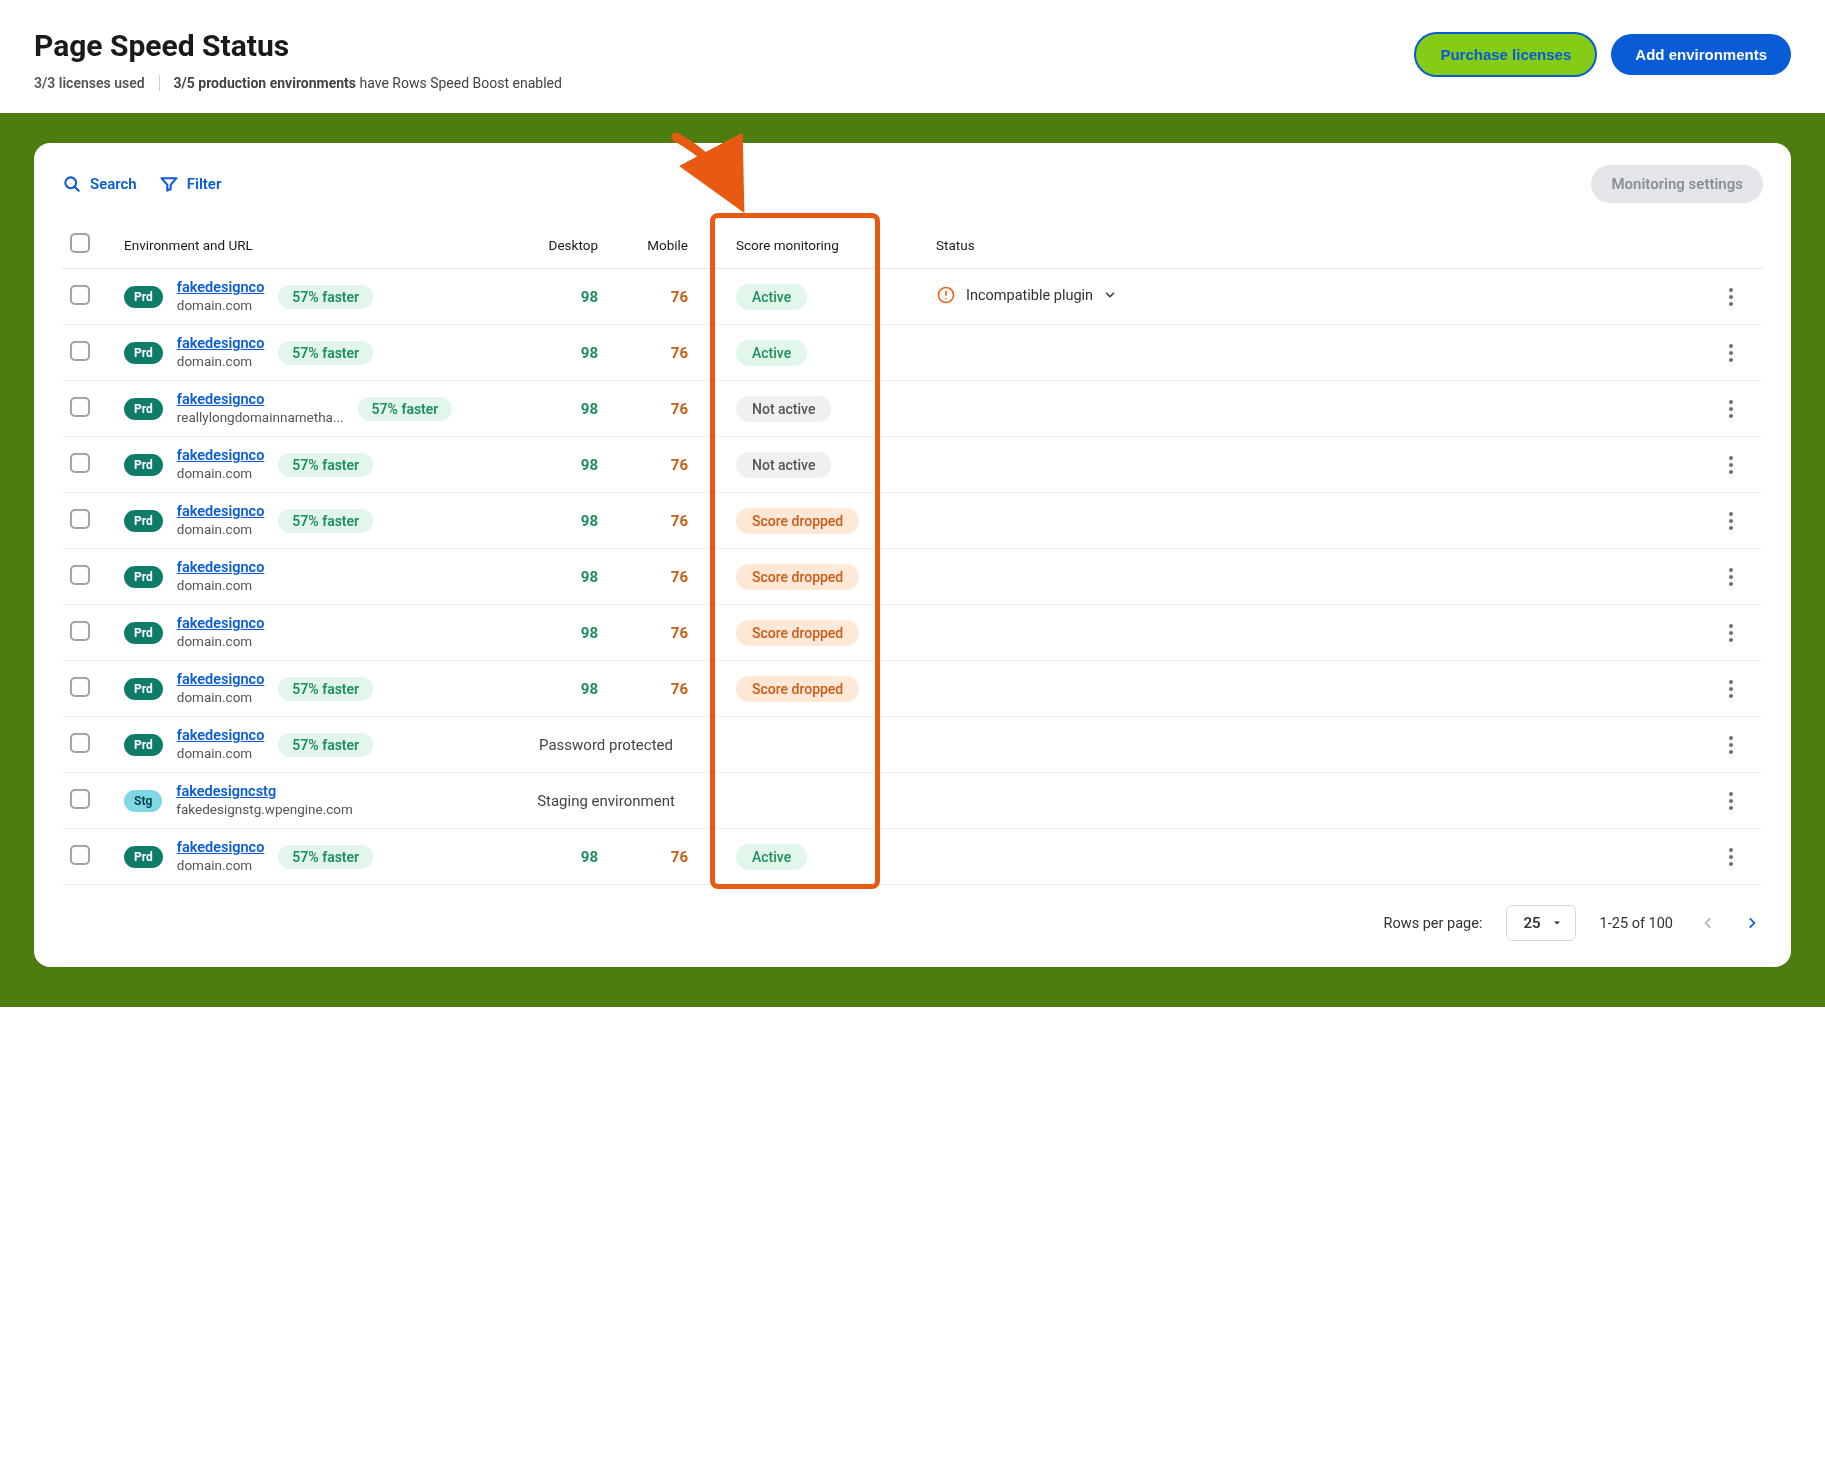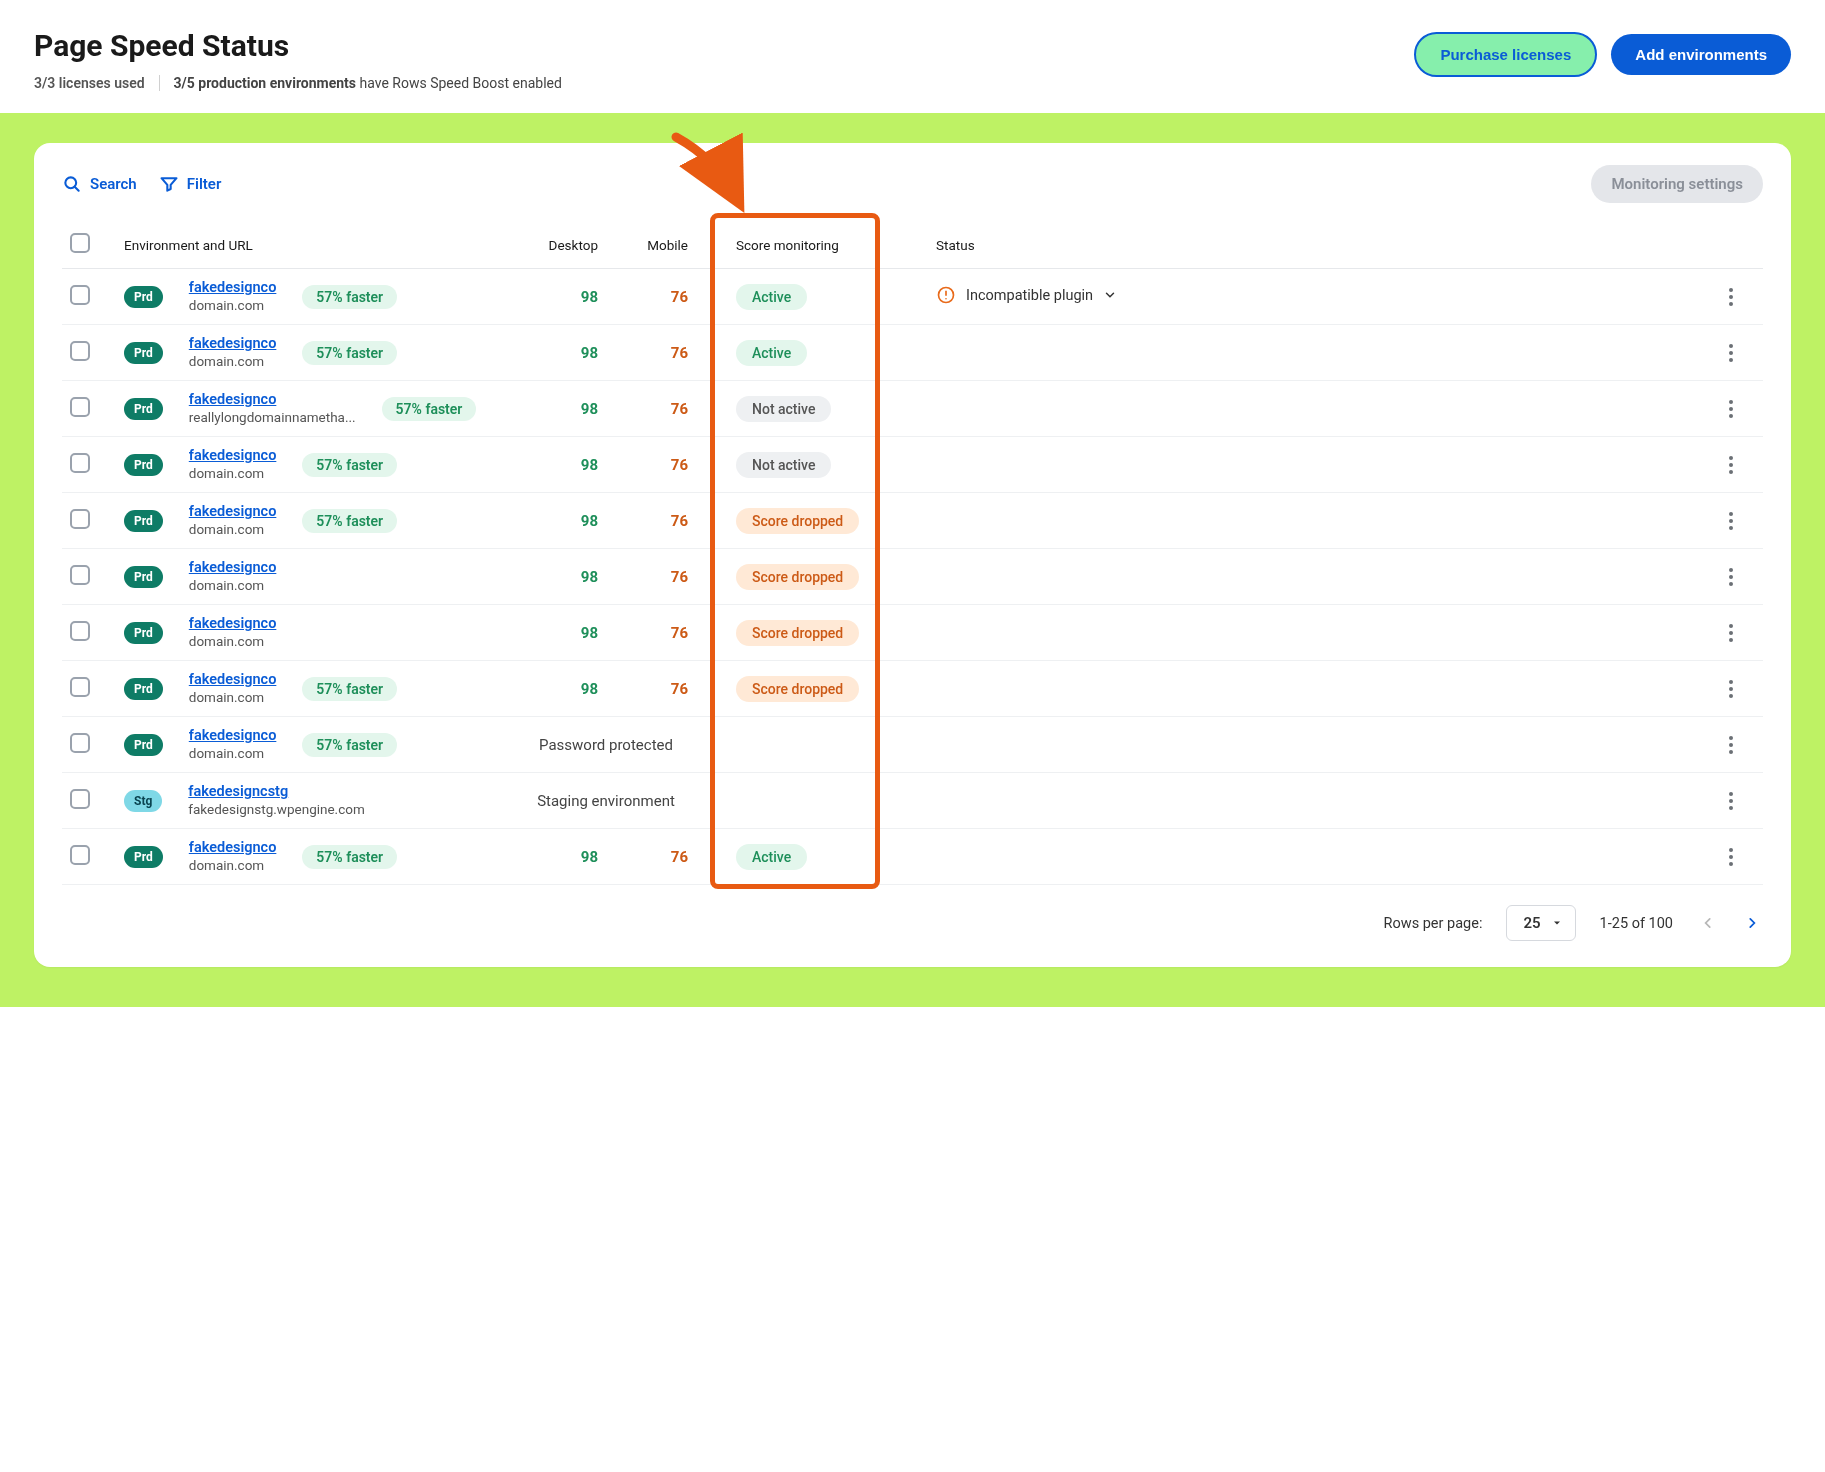--- a/index.html
+++ b/index.html
@@ -40,30 +40,30 @@
   }
   .btn {
     font-size: 15px;
     font-weight: 600;
     padding: 12px 24px;
     border-radius: 999px;
     cursor: pointer;
     border: none;
   }
   .btn-outline {
-    background: #86efac;
+    background: #84cc16;
     color: #0a5cd6;
     border: 2px solid #0a5cd6;
   }
   .btn-primary {
     background: #0a5cd6;
     color: #fff;
   }
   .panel-wrap {
-    background: #bef264;
+    background: #4d7c0f;
     padding: 30px 34px 40px 34px;
   }
   .panel {
     background: #fff;
     border-radius: 16px;
     padding: 22px 28px 26px 28px;
     box-shadow: 0 1px 2px rgba(0,0,0,0.04);
     position: relative;
   }
   .toolbar {
@@ -120,21 +120,21 @@
   .col-status  { width: auto; }
   .col-actions { width: 54px; text-align:center; }
   .checkbox {
     width: 20px; height: 20px;
     border: 2px solid #9aa2ad;
     border-radius: 5px;
     display: inline-block;
     cursor: pointer;
     background:#fff;
   }
-  .env-cell { display:flex; align-items:center; gap:26px; }
+  .env-cell { display:flex; align-items:center; gap:14px; }
   .env-tag {
     font-size: 12px;
     font-weight: 700;
     color: #fff;
     padding: 4px 10px;
     border-radius: 999px;
     min-width: 38px;
     text-align:center;
   }
   .env-prd { background:#0e7c66; }

